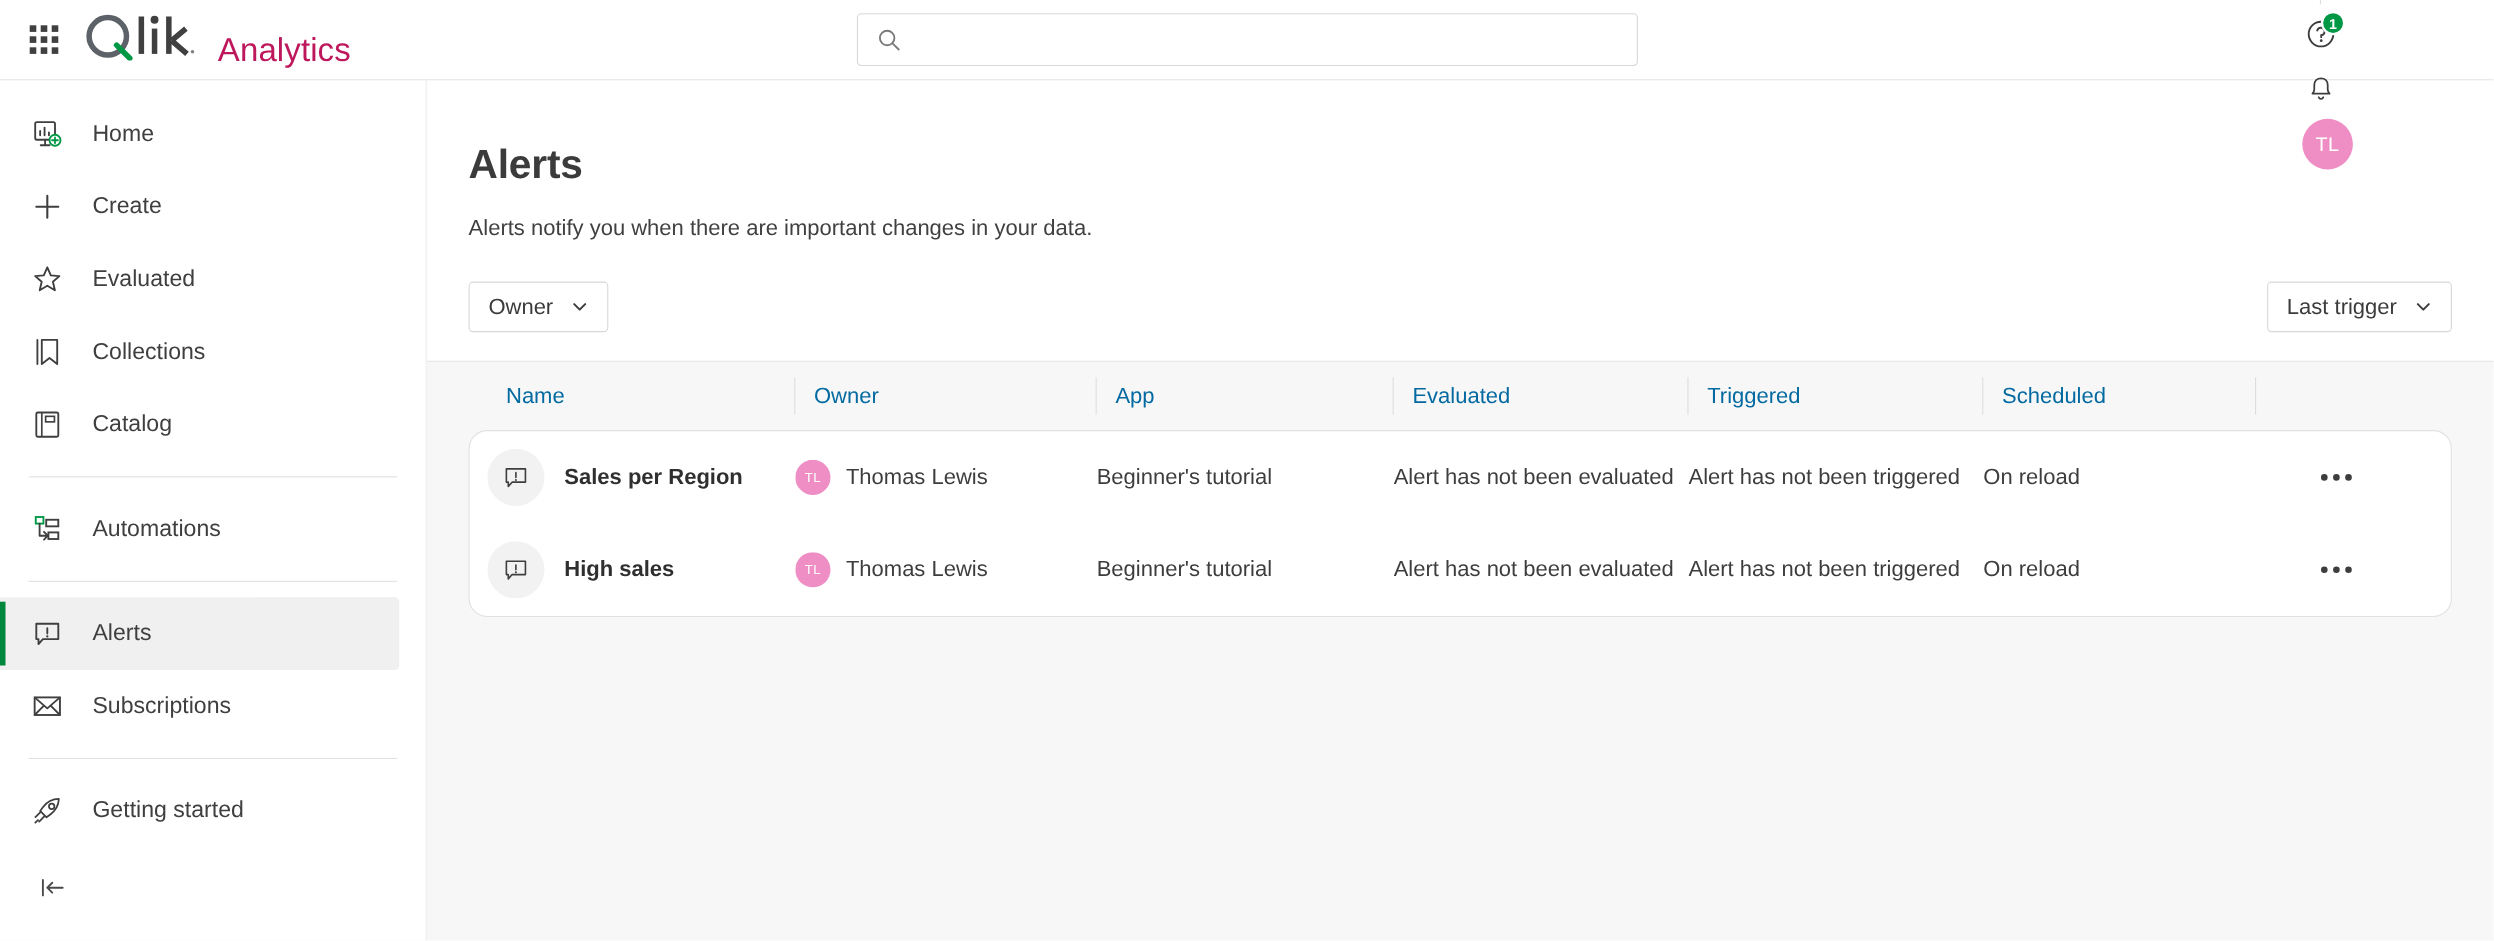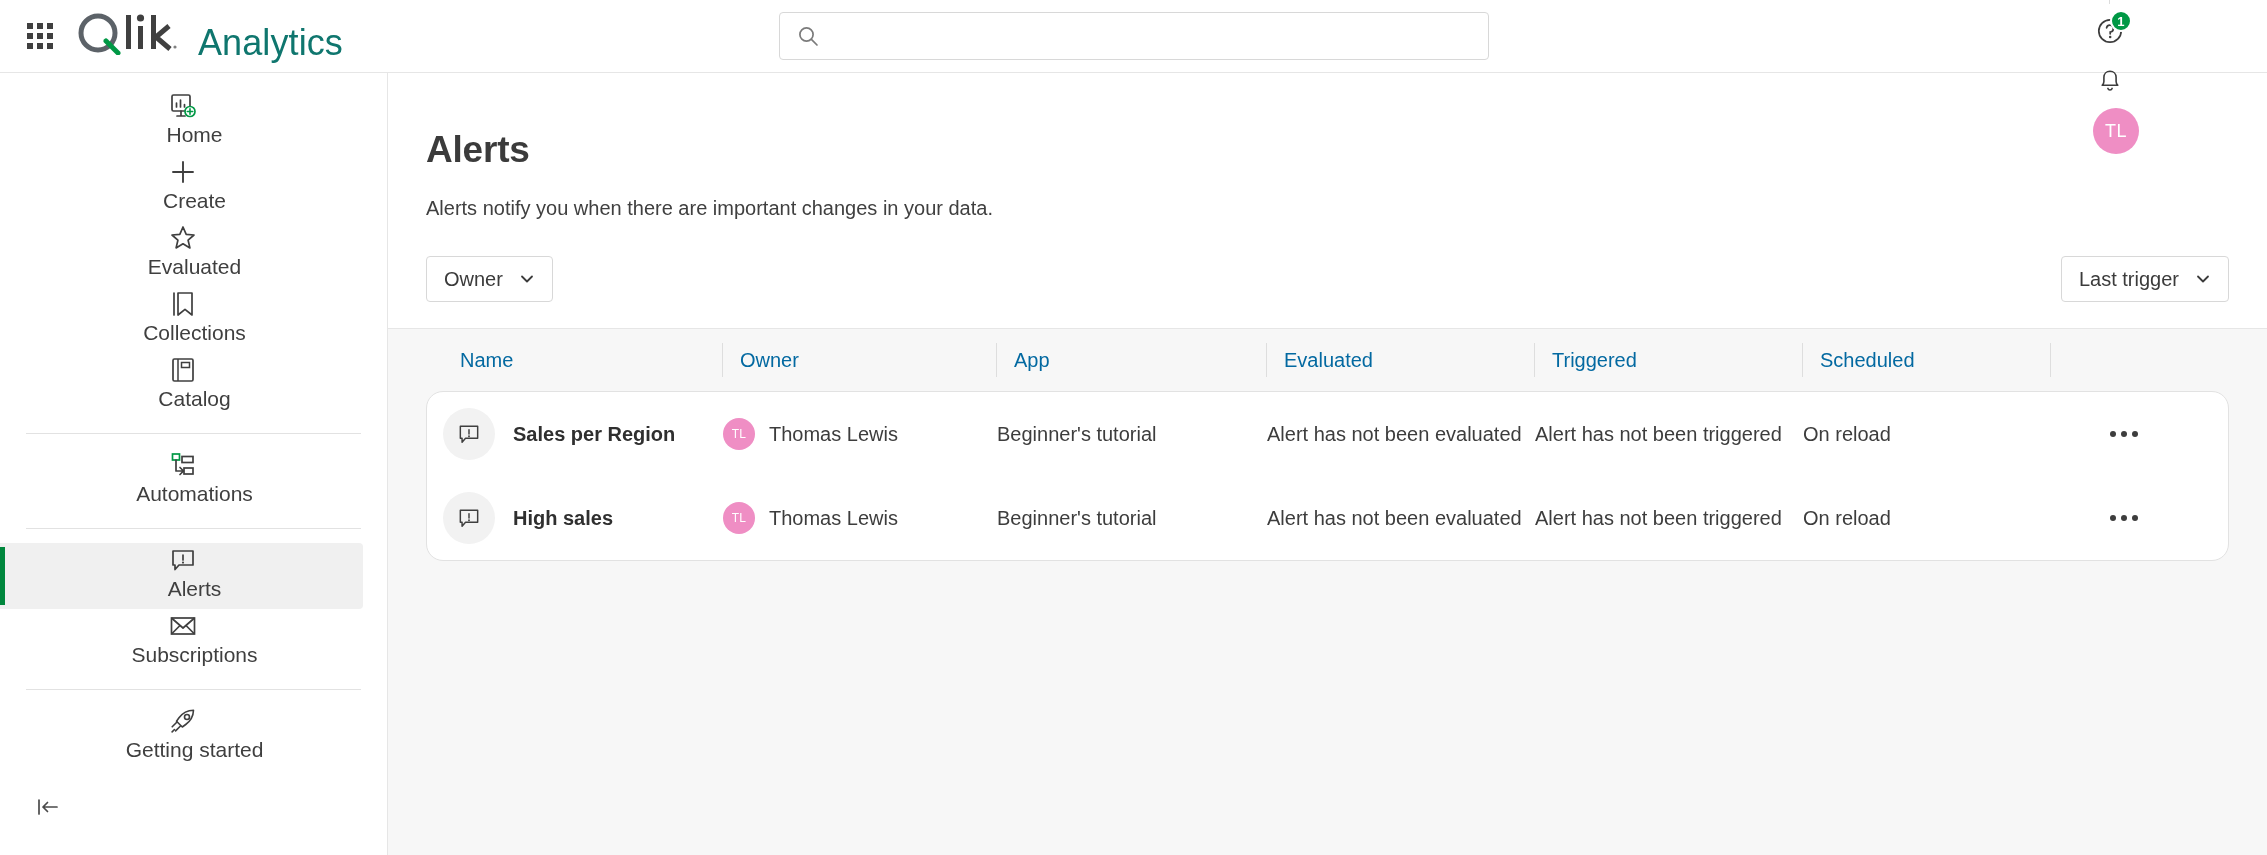--- a/index.html
+++ b/index.html
@@ -24,21 +24,21 @@
     width: 44px; height: 44px;
     display: flex; align-items: center; justify-content: center;
     cursor: pointer; border-radius: 3px;
   }
   .grid-glyph { display: grid; grid-template-columns: repeat(3, 6px); gap: 4px; }
   .grid-glyph i { display: block; width: 6px; height: 6px; background: #404040; }
 
   .brand { display: flex; align-items: baseline; margin-left: 14px; cursor: pointer; }
   .qlik-logo { display: block; }
   .brand-name {
-    font-size: 36px; color: #0f766e; font-weight: 400;
+    font-size: 30px; color: #be185d; font-weight: 400;
     margin-left: 16px; letter-spacing: .1px; line-height: 1;
   }
 
   .search-wrap {
     position: absolute; left: 50%; transform: translateX(-50%);
     width: 710px;
   }
   .search-box {
     height: 48px; border: 1px solid #d8d8d8; border-radius: 4px;
     display: flex; align-items: center; padding: 0 16px;
@@ -92,21 +92,21 @@
   
   .sidebar {
     width: 388px; min-width: 388px;
     background: #fff; border-right: 1px solid #e6e6e6;
     display: flex; flex-direction: column;
     padding-top: 16px;
   }
   .nav-item {
     height: 66px; display: flex; align-items: center;
     padding-left: 26px; cursor: pointer; position: relative;
-    border-radius: 0 4px 4px 0; margin-right: 24px; flex-direction: column;
+    border-radius: 0 4px 4px 0; margin-right: 24px;
   }
   .nav-item.active { background: #f0f0f0; }
   .nav-item.active::before {
     content: ""; position: absolute; left: 0; top: 4px; bottom: 4px;
     width: 5px; background: #00873d; border-radius: 0;
   }
   .nav-ico {
     width: 34px; min-width: 34px; height: 34px;
     display: flex; align-items: center; justify-content: center;
     margin-right: 24px;

